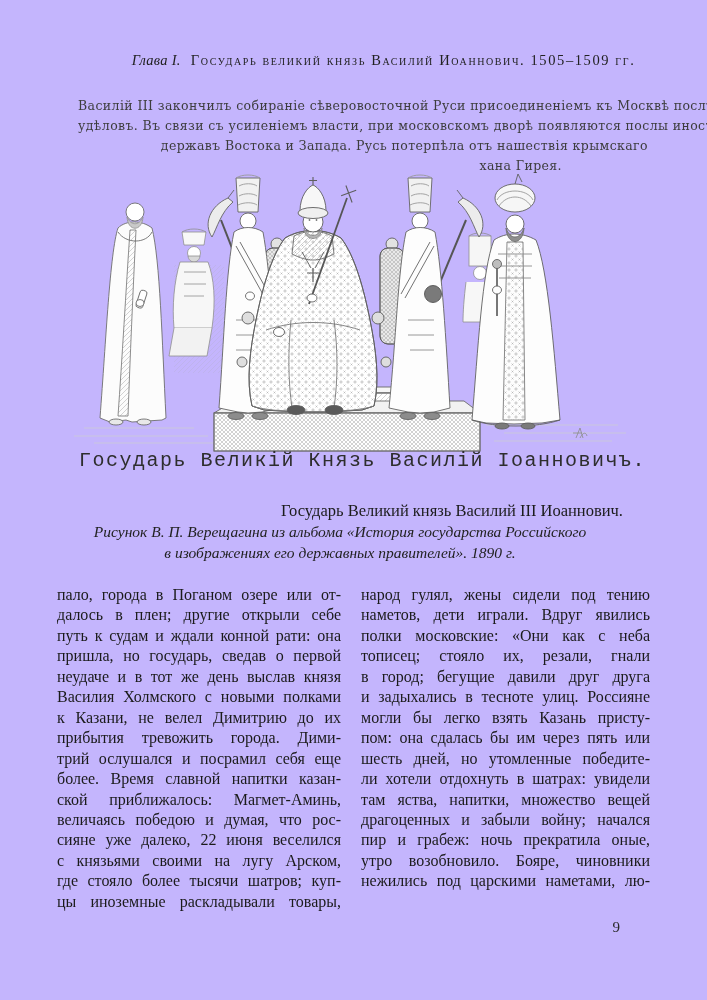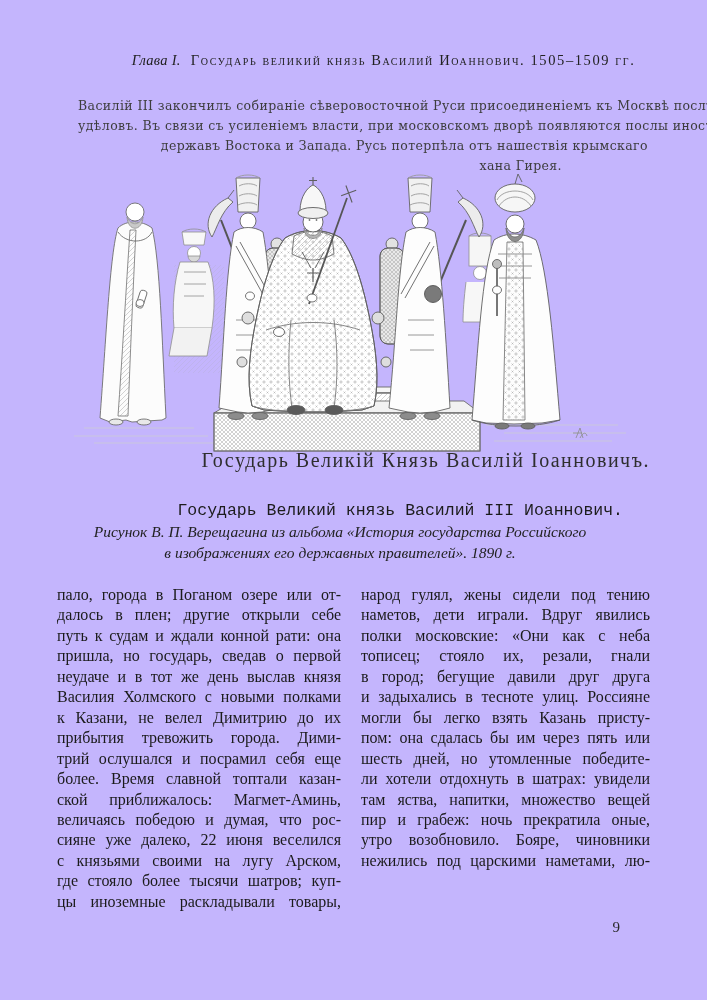--- a/index.html
+++ b/index.html
@@ -25,30 +25,30 @@
   .inscription .sline{white-space:nowrap;}
   .inscription .sline:nth-child(1){padding-left:21px;}
   .inscription .sline:nth-child(2){padding-left:21px;}
   .inscription .sline:nth-child(3){text-align:right;padding-right:2px;}
   .inscription .sline:nth-child(4){text-align:right;padding-right:88px;}
   
   .engraving{position:absolute;top:170px;left:66px;width:575px;height:285px;}
   
   .caption-script{
     position:absolute;top:449px;left:57px;width:593px;
-    text-align:right;padding-left:18px;box-sizing:border-box;
-    font-family:Liberation Serif, serif;font-size:20px;letter-spacing:1.5px;
+    text-align:center;padding-left:18px;box-sizing:border-box;
+    font-family:Liberation Mono, monospace;font-size:20px;letter-spacing:1.5px;
     color:#2e2e2e;white-space:nowrap;
   }
   
   .caption-print{
     position:absolute;top:500px;left:57px;width:593px;
     text-align:right;padding-right:27px;box-sizing:border-box;
   }
-  .caption-print .cap{font-size:16.5px;line-height:22px;color:#1c1c1c;font-family:Liberation Mono, monospace;}
+  .caption-print .cap{font-size:16.5px;line-height:22px;color:#1c1c1c;}
   .caption-print .credit{font-style:italic;font-size:15.5px;line-height:20.5px;color:#222;text-align:center;}
   
   .columns{
     position:absolute;top:585px;left:57px;width:593px;
     display:flex;gap:20px;
   }
   .col{font-size:16px;line-height:20.45px;color:#1b1b1b;}
   .col-left{width:284px;}
   .col-right{width:289px;}
   .bline{
@@ -238,40 +238,41 @@
     <div class="col col-left">
         <div class="bline">пало, города в Поганом озере или от-</div>
         <div class="bline">далось в плен; другие открыли себе</div>
         <div class="bline">путь к судам и ждали конной рати: она</div>
         <div class="bline">пришла, но государь, сведав о первой</div>
         <div class="bline">неудаче и в тот же день выслав князя</div>
         <div class="bline">Василия Холмского с новыми полками</div>
         <div class="bline">к Казани, не велел Димитрию до их</div>
         <div class="bline">прибытия тревожить города. Дими-</div>
         <div class="bline">трий ослушался и посрамил себя еще</div>
-        <div class="bline">более. Время славной топтали казан-</div>
+        <div class="bline">более. Время славной напитки казан-</div>
         <div class="bline">ской приближалось: Магмет-Аминь,</div>
         <div class="bline">величаясь победою и думая, что рос-</div>
         <div class="bline">сияне уже далеко, 22 июня веселился</div>
         <div class="bline">с князьями своими на лугу Арском,</div>
         <div class="bline">где стояло более тысячи шатров; куп-</div>
         <div class="bline">цы иноземные раскладывали товары,</div>
       </div>
     <div class="col col-right">
         <div class="bline">народ гулял, жены сидели под тению</div>
         <div class="bline">наметов, дети играли. Вдруг явились</div>
         <div class="bline">полки московские: «Они как с неба</div>
         <div class="bline">тописец; стояло их, резали, гнали</div>
         <div class="bline">в город; бегущие давили друг друга</div>
         <div class="bline">и задыхались в тесноте улиц. Россияне</div>
         <div class="bline">могли бы легко взять Казань присту-</div>
         <div class="bline">пом: она сдалась бы им через пять или</div>
         <div class="bline">шесть дней, но утомленные победите-</div>
         <div class="bline">ли хотели отдохнуть в шатрах: увидели</div>
         <div class="bline">там яства, напитки, множество вещей</div>
+        <div class="bline">драгоценных и забыли войну; начался</div>
         <div class="bline">пир и грабеж: ночь прекратила оные,</div>
         <div class="bline">утро возобновило. Бояре, чиновники</div>
         <div class="bline">нежились под царскими наметами, лю-</div>
       </div>
   </div>
 
   <div class="page-number">9</div>
 
 </div>
 

